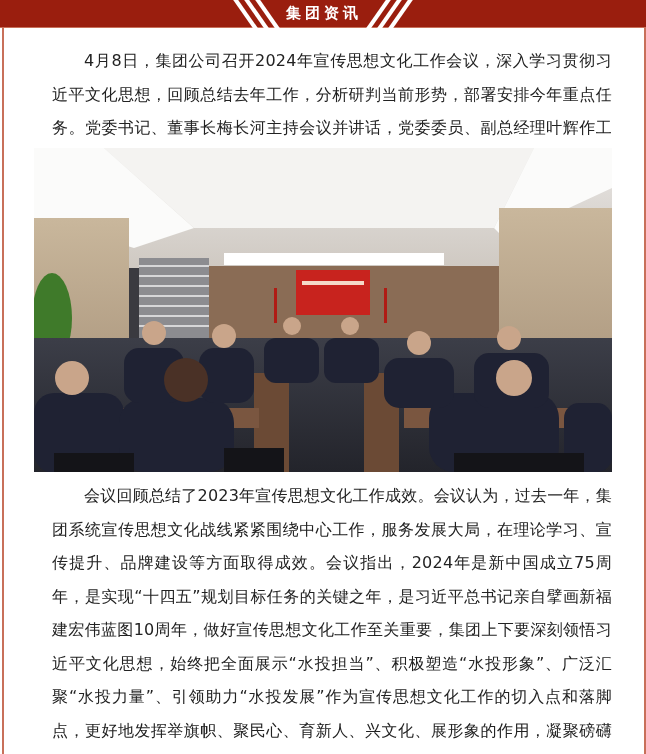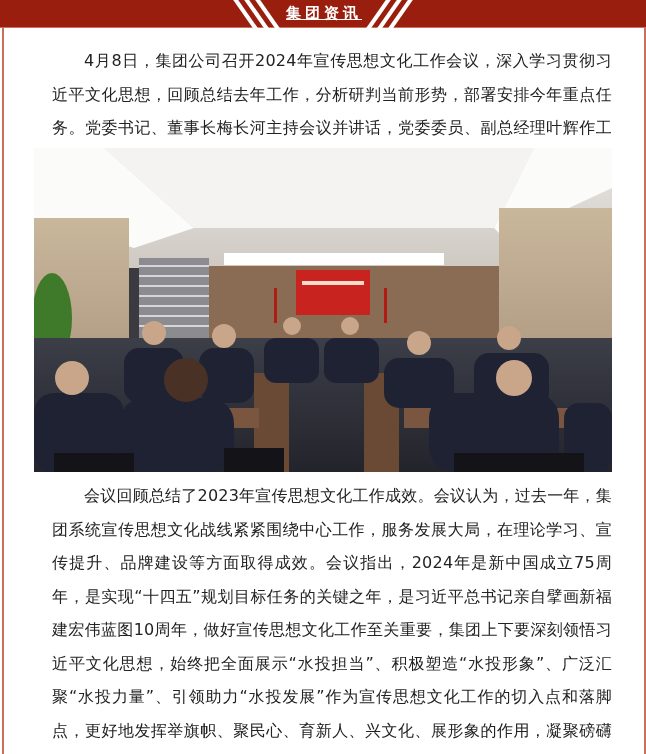--- a/index.html
+++ b/index.html
@@ -4,21 +4,21 @@
 <style>
   html, body { margin:0; padding:0; background:#ffffff; }
   body { width:646px; height:754px; overflow:hidden; position:relative; font-family:"DejaVu Sans", "Liberation Sans", sans-serif; }
   .frame { position:absolute; left:2px; top:0; width:640px; height:754px; border-left:2px solid #c8705a; border-right:2px solid #c8705a; box-sizing:content-box; }
   .banner { position:absolute; left:0; top:0; width:646px; height:27px; background:#9a1e0e; border-bottom:1px solid #c8705a; }
   .banner-inner { position:absolute; left:0; top:0; width:646px; height:27px; display:flex; align-items:center; justify-content:center; }
   .stripes { display:flex; gap:6px; height:27px; align-items:center; }
   .stripe { width:5px; height:30px; background:#ffffff; }
   .stripes.left .stripe { transform:skewX(35deg); }
   .stripes.right .stripe { transform:skewX(-35deg); }
-  .banner-title { color:#ffffff; font-weight:bold; font-size:15px; letter-spacing:4px; margin:0 14px 0 16px;text-decoration:underline; }
+  .banner-title { color:#ffffff; font-weight:bold; font-size:15px; letter-spacing:4px; margin:0 14px 0 16px; }
   .para { position:absolute; left:52px; width:560px; font-size:16px; line-height:33.5px; color:#222222; text-align:justify; margin:0; letter-spacing:0.2px; }
   .para .indent { display:inline-block; width:32px; }
   .photo { position:absolute; left:34px; top:148px; width:578px; height:324px; overflow:hidden; background:#3a3a40; }
   .photo svg { display:block; }
 </style>
 </head>
 <body>
 
 <div class="frame"></div>
 

